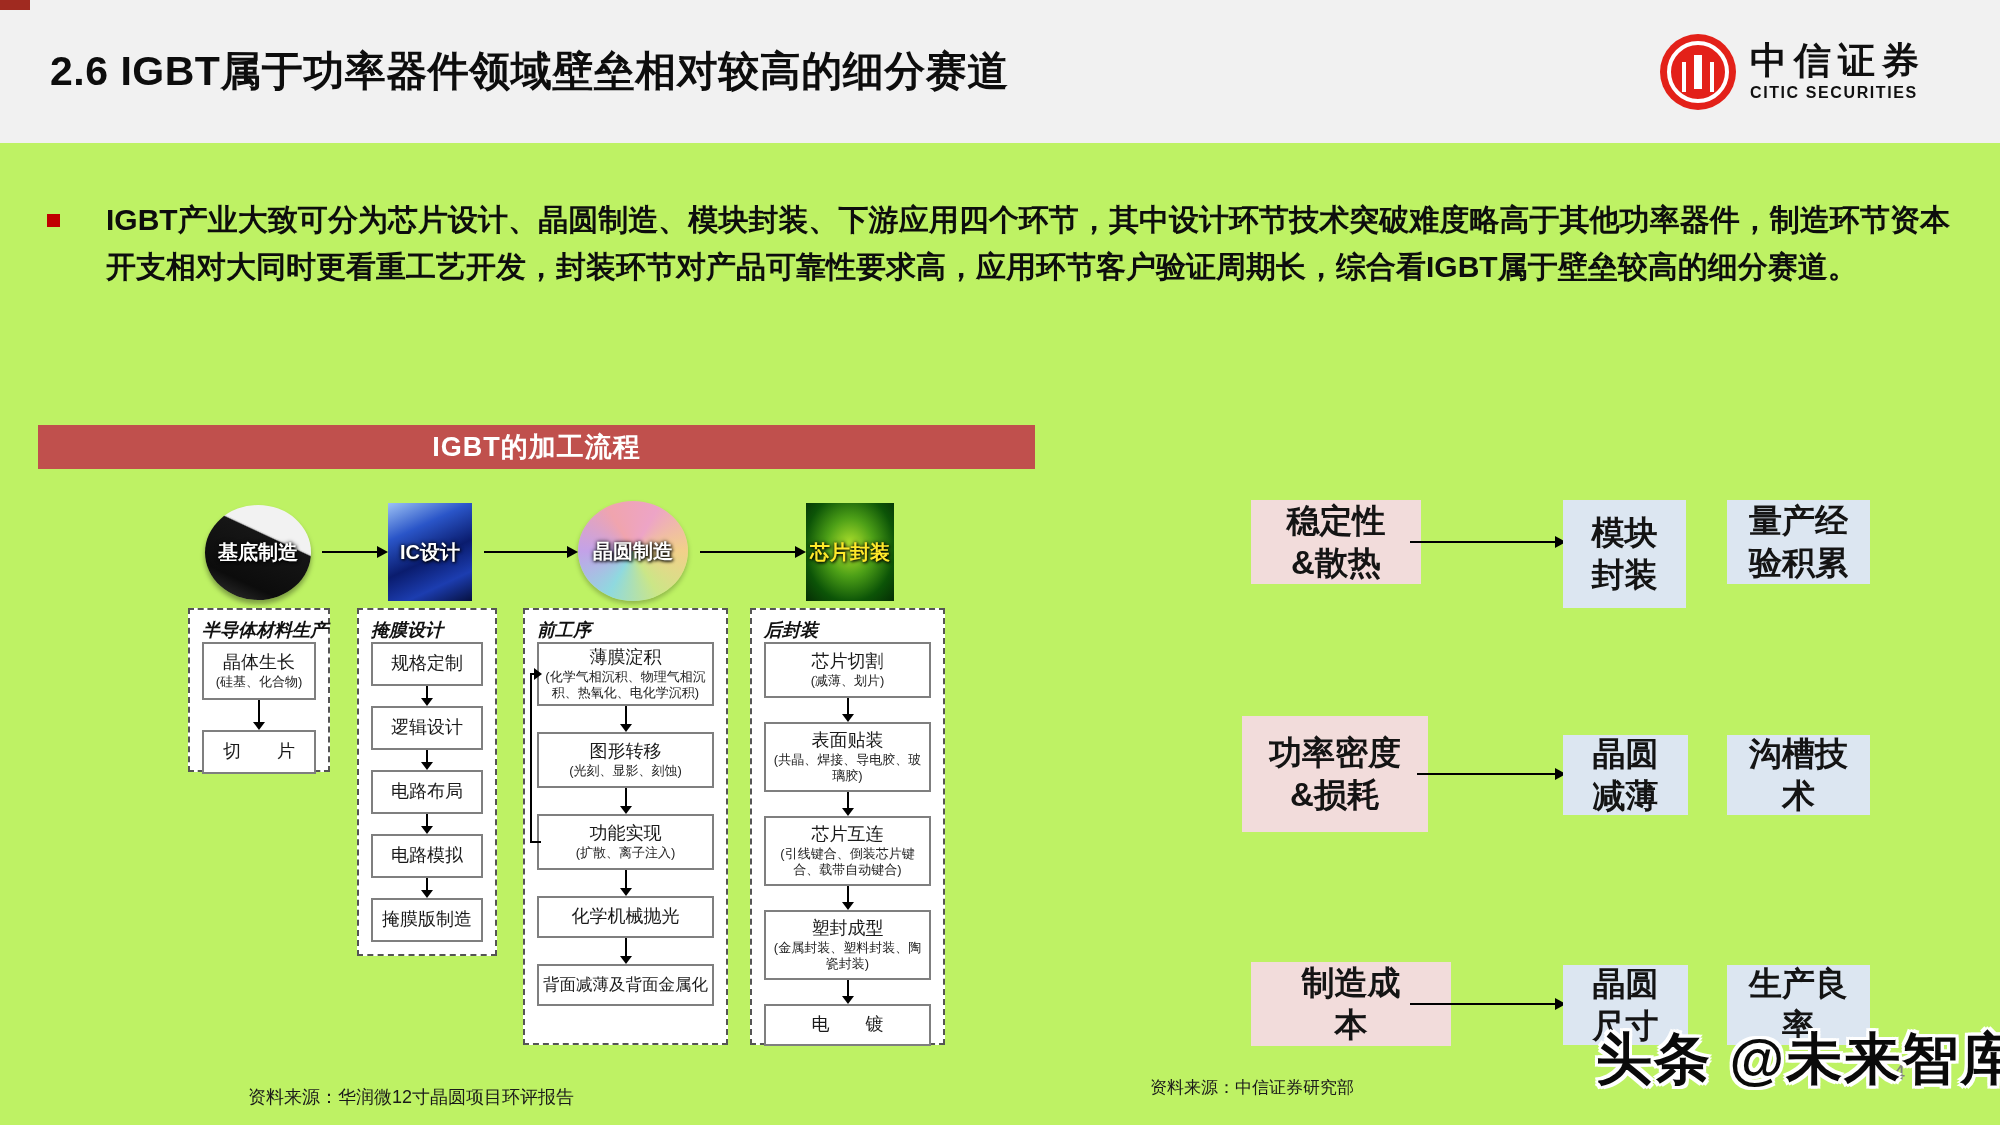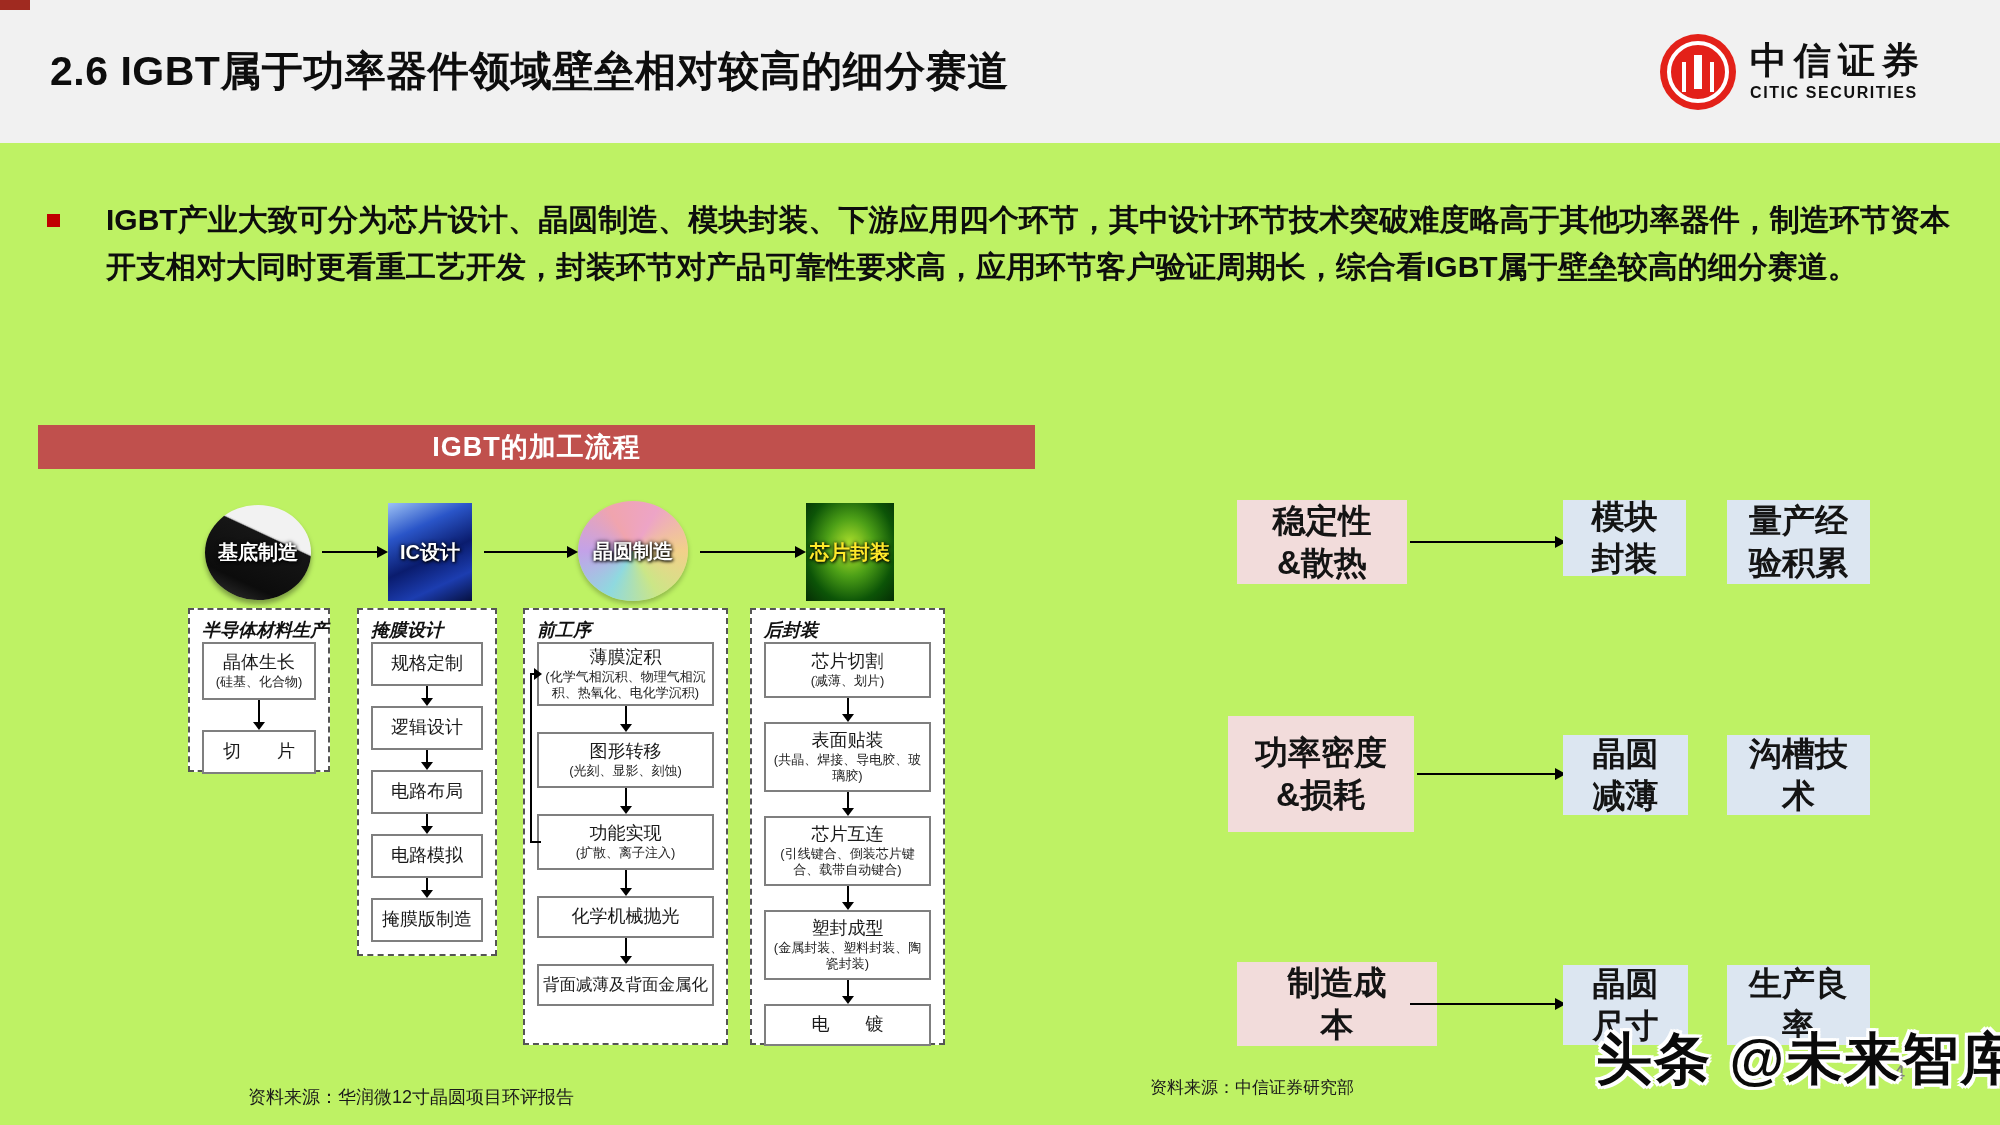--- a/index.html
+++ b/index.html
@@ -79,24 +79,24 @@
   .loop-v{position:absolute;left:5px;top:64px;width:2px;height:168px;background:#000;}
   .loop-t{position:absolute;left:5px;top:63px;width:6px;height:2px;background:#000;}
   .loop-b{position:absolute;left:5px;top:231px;width:11px;height:2px;background:#000;}
   .loop-arrow{position:absolute;left:9px;top:58px;width:0;height:0;
       border-top:6px solid transparent;border-bottom:6px solid transparent;border-left:8px solid #000;}
 
   
   .ubox{position:absolute;display:flex;align-items:center;justify-content:center;text-align:center;
         font-size:33px;font-weight:700;color:#141414;line-height:1.28;}
   .pre{white-space:pre-line;}
-  .pink{background:#f2dcdb;}
+  .pink{background:#f2dcdb;margin-left:14px;}
   .blue{background:#dce6f1;}
   .d1{left:1237px;top:500px;width:170px;height:84px;}
-  .t1a{left:1563px;top:500px;width:123px;height:76px;}
+  .t1a{left:1563px;top:500px;width:123px;height:108px;}
   .t1b{left:1727px;top:500px;width:143px;height:84px;}
   .d2{left:1228px;top:716px;width:186px;height:116px;}
   .t2a{left:1563px;top:735px;width:125px;height:80px;}
   .t2b{left:1727px;top:735px;width:143px;height:80px;}
   .d3{left:1237px;top:962px;width:200px;height:84px;}
   .t3a{left:1563px;top:965px;width:125px;height:80px;}
   .t3b{left:1727px;top:965px;width:143px;height:80px;}
   .ua1{left:1410px;top:541px;width:146px;}
   .ua2{left:1417px;top:773px;width:139px;}
   .ua3{left:1410px;top:1003px;width:146px;}

